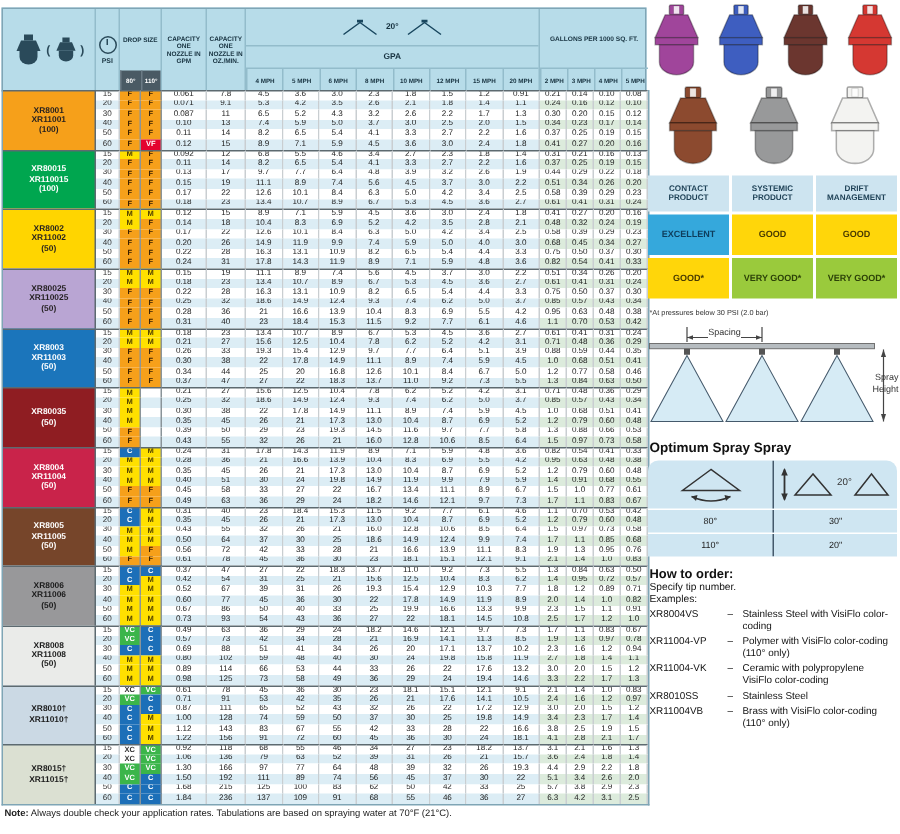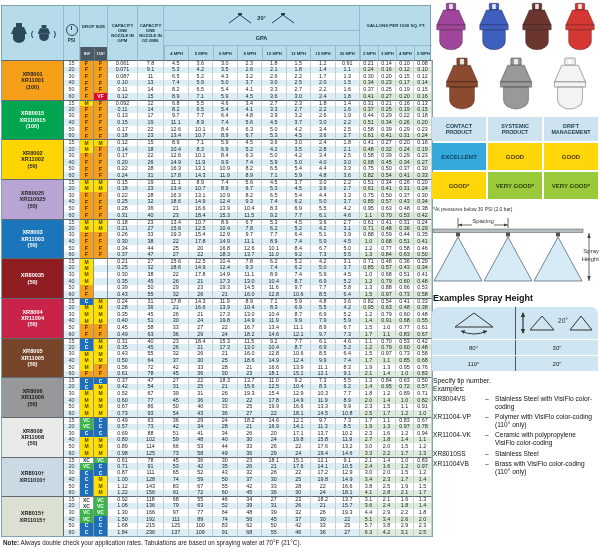--- a/index.html
+++ b/index.html
@@ -1534,21 +1534,21 @@
       <polygon points="27,20 3,64 51,64" fill="#D6EBF5" stroke="#44596b" stroke-width="0.7"></polygon>
       <polygon points="77,20 53,64 101,64" fill="#D6EBF5" stroke="#44596b" stroke-width="0.7"></polygon>
       <polygon points="127,20 103,64 151,64" fill="#D6EBF5" stroke="#44596b" stroke-width="0.7"></polygon>
       <line x1="158" y1="16" x2="158" y2="64" stroke="#444" stroke-width="0.8"></line>
       <polygon points="158,16 156.3,21 159.7,21" fill="#444"></polygon>
       <polygon points="158,64 156.3,59 159.7,59" fill="#444"></polygon>
       <text x="168" y="36" font-size="6" fill="#333" text-anchor="end">Spray</text>
       <text x="168" y="44" font-size="6" fill="#333" text-anchor="end">Height</text>
     </svg>
 
-    <div class="osh-title">Examples Spray Height</div>
+    <div class="osh-title">Optimum Spray Spray</div>
     <div class="osh">
       <div class="osh-row osh-ic">
         <div class="osh-c">
           <svg width="54" height="26" viewBox="0 0 54 26">
             <polygon points="27,3 8,17 46,17" fill="none" stroke="#333" stroke-width="1"></polygon>
             <path d="M14,21 q13,6 26,0" fill="none" stroke="#333" stroke-width="1"></path>
             <polygon points="14,21 18,20 17,24" fill="#333"></polygon>
             <polygon points="40,21 36,20 37,24" fill="#333"></polygon>
           </svg>
         </div>
@@ -1567,20 +1567,21 @@
         <div class="osh-c">80°</div>
         <div class="osh-c">30"</div>
       </div>
       <div class="osh-row osh-val" style="border-bottom:none">
         <div class="osh-c">110°</div>
         <div class="osh-c">20"</div>
       </div>
     </div>
 
     <div class="order">
+      <div class="order-title">How to order:</div>
       <div class="order-line">Specify tip number.</div>
       <div class="order-line">Examples:</div>
       <div class="order-items">
           <div class="oitem">
             <div class="ocode">XR8004VS</div>
             <div class="odash">–</div>
             <div class="odesc">Stainless Steel with VisiFlo color-coding</div>
           </div>
           <div class="oitem">
             <div class="ocode">XR11004-VP</div>

